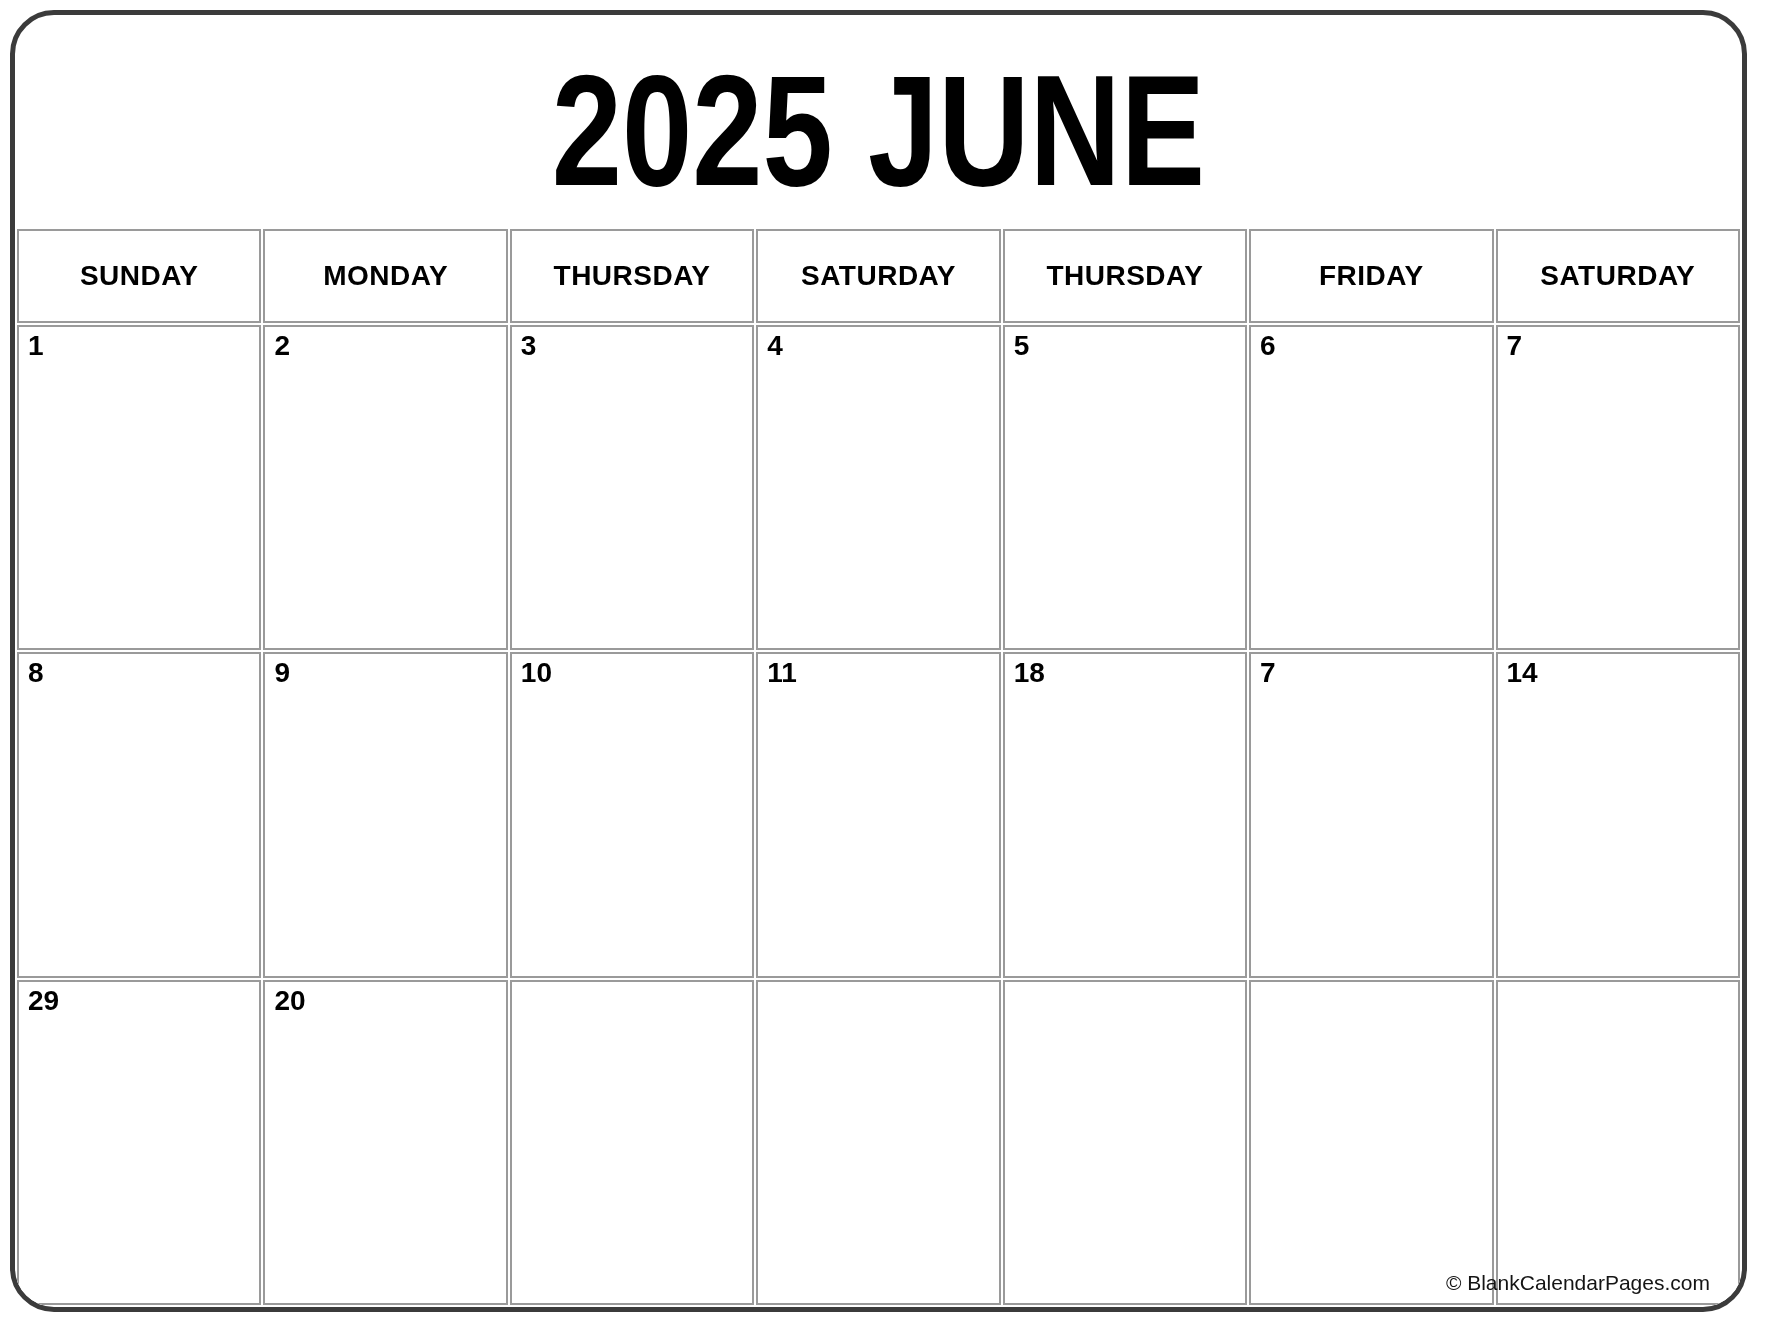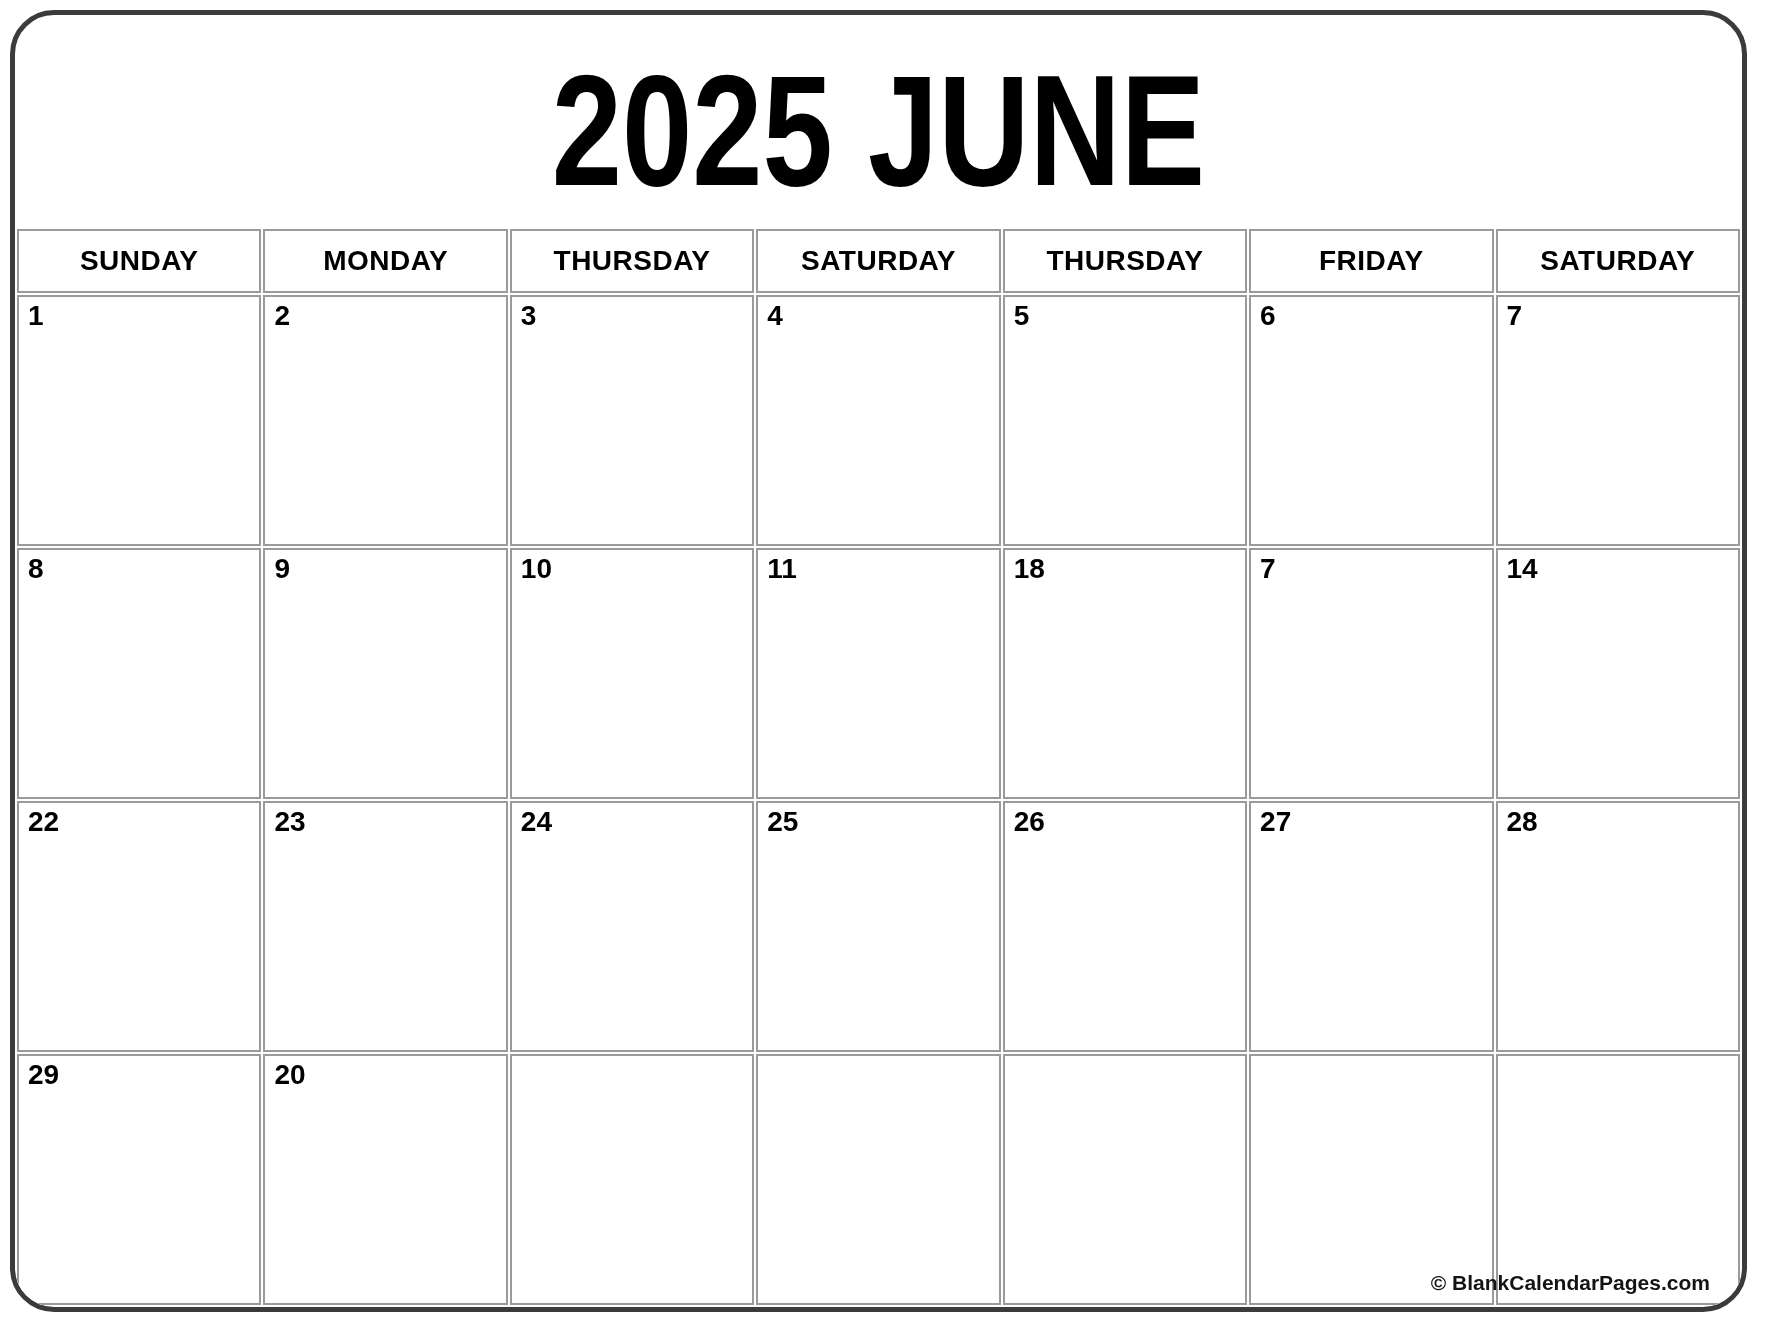--- a/index.html
+++ b/index.html
@@ -55,21 +55,21 @@
     table-layout: fixed;
   }
   table.grid th {
     height: 60px;
     border: 2px solid var(--cell-border, #9a9a9a);
     background: #fff;
     font-size: 28px;
     font-weight: bold;
     text-align: center;
     vertical-align: middle;
-    padding: 0;
+    padding: 15px;
     letter-spacing: 0.5px;
   }
   table.grid td {
     border: 2px solid var(--cell-border, #9a9a9a);
     background: #fff;
     vertical-align: top;
     text-align: left;
     padding: 4px 4px 0 9px;
     position: relative;
   }
@@ -77,21 +77,21 @@
     font-size: 28px;
     font-weight: bold;
     line-height: 1.1;
     color: #000;
   }
   .footer-credit {
     position: absolute;
     right: 28px;
     bottom: 8px;
     font-size: 21px;
-    font-weight: bold;
+    font-weight: normal;
     color: #141414;
     white-space: nowrap;
   }
 </style>
 </head>
 <body>
 
 <div class="page">
   <div class="title-band">
     <span class="title">2025 JUNE</span>
@@ -121,29 +121,20 @@
         <tr>
           <td><span class="date-num">8</span></td>
           <td><span class="date-num">9</span></td>
           <td><span class="date-num">10</span></td>
           <td><span class="date-num">11</span></td>
           <td><span class="date-num">18</span></td>
           <td><span class="date-num">7</span></td>
           <td><span class="date-num">14</span></td>
         </tr>
         <tr>
-          <td><span class="date-num">22</span></td>
-          <td><span class="date-num">23</span></td>
-          <td><span class="date-num">24</span></td>
-          <td><span class="date-num">25</span></td>
-          <td><span class="date-num">26</span></td>
-          <td><span class="date-num">27</span></td>
-          <td><span class="date-num">28</span></td>
-        </tr>
-        <tr>
           <td><span class="date-num">29</span></td>
           <td><span class="date-num">20</span></td>
           <td><span class="date-num"></span></td>
           <td><span class="date-num"></span></td>
           <td><span class="date-num"></span></td>
           <td><span class="date-num"></span></td>
           <td>
             <span class="footer-credit">© BlankCalendarPages.com</span>
           </td>
         </tr>

